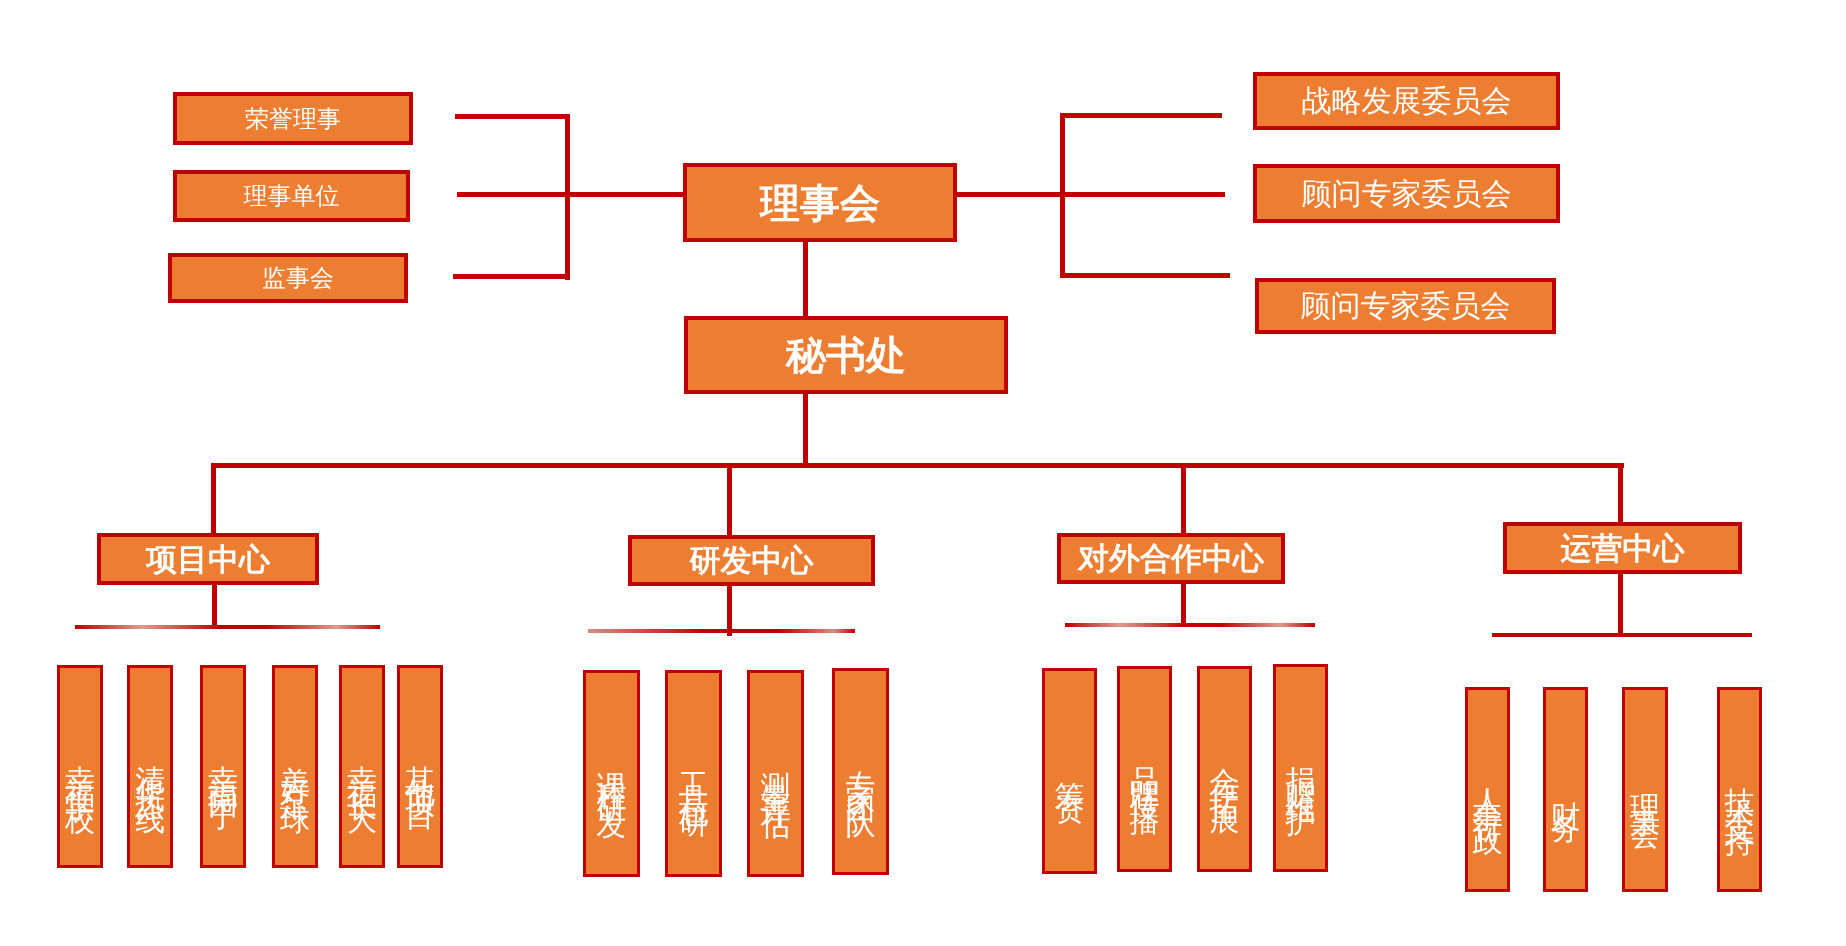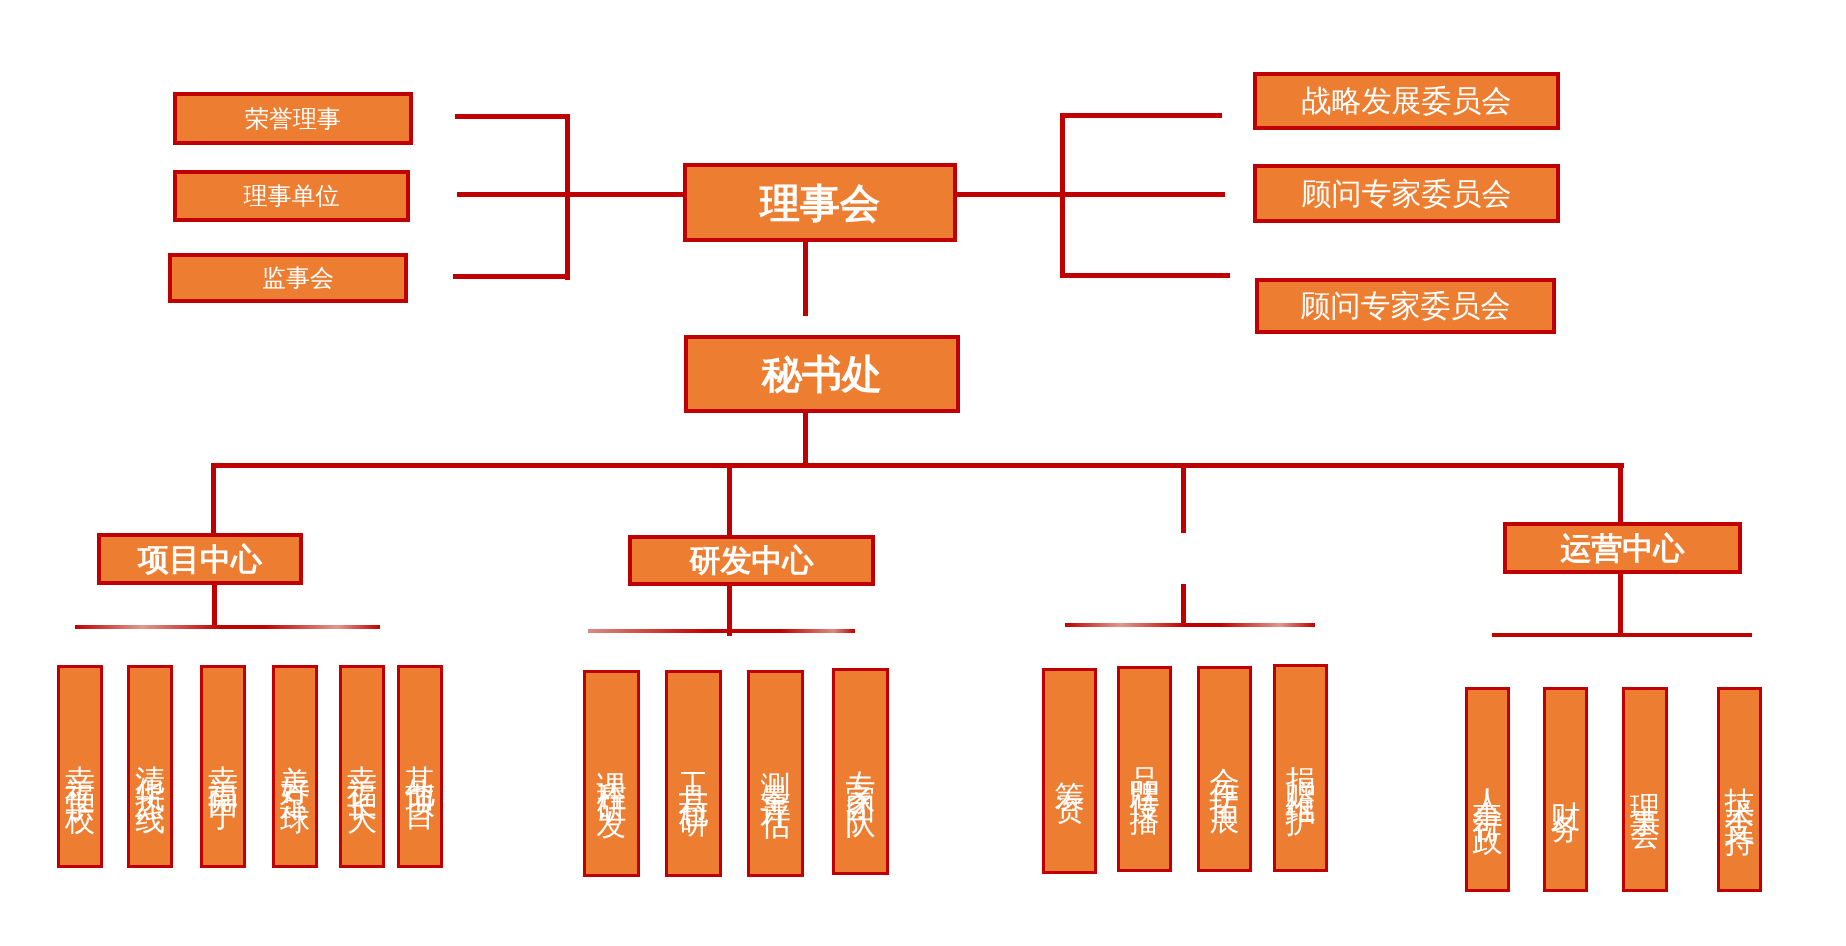--- a/index.html
+++ b/index.html
@@ -94,39 +94,42 @@
   <div class="n-h small" style="left:173px;top:170px;width:237px;height:52px;">
     <span>理事单位</span>
   </div>
   <div class="n-h small" style="left:168px;top:253px;width:240px;height:50px;padding-left:20px;">
     <span>监事会</span>
   </div>
 
   <div class="n-h big" style="left:683px;top:163px;width:274px;height:79px;">
     <span>理事会</span>
   </div>
-  <div class="n-h big" style="left:684px;top:335px;width:276px;height:78px;">
+  <div class="n-h big" style="left:684px;top:316px;width:324px;height:78px;">
     <span>秘书处</span>
   </div>
 
   <div class="n-h committee" style="left:1253px;top:72px;width:307px;height:58px;">
     <span>战略发展委员会</span>
   </div>
   <div class="n-h committee" style="left:1253px;top:164px;width:307px;height:59px;">
     <span>顾问专家委员会</span>
   </div>
   <div class="n-h committee" style="left:1255px;top:252px;width:301px;height:56px;margin-top:26px;">
     <span>顾问专家委员会</span>
   </div>
 
-  <div class="n-h center" style="left:97px;top:533px;width:206px;height:52px;">
+  <div class="n-h center" style="left:97px;top:533px;width:222px;height:52px;">
     <span>项目中心</span>
   </div>
   <div class="n-h center" style="left:628px;top:535px;width:247px;height:51px;">
     <span>研发中心</span>
+  </div>
+  <div class="n-h center" style="left:1057px;top:533px;width:228px;height:51px;">
+    <span>对外合作中心</span>
   </div>
   <div class="n-h center" style="left:1503px;top:522px;width:239px;height:52px;">
     <span>运营中心</span>
   </div>
 
   <div class="n-v" style="left:57px;top:665px;width:46px;height:203px;">
     <span>幸福学校</span>
   </div>
   <div class="n-v" style="left:127px;top:665px;width:46px;height:203px;">
     <span>清华热线</span>

